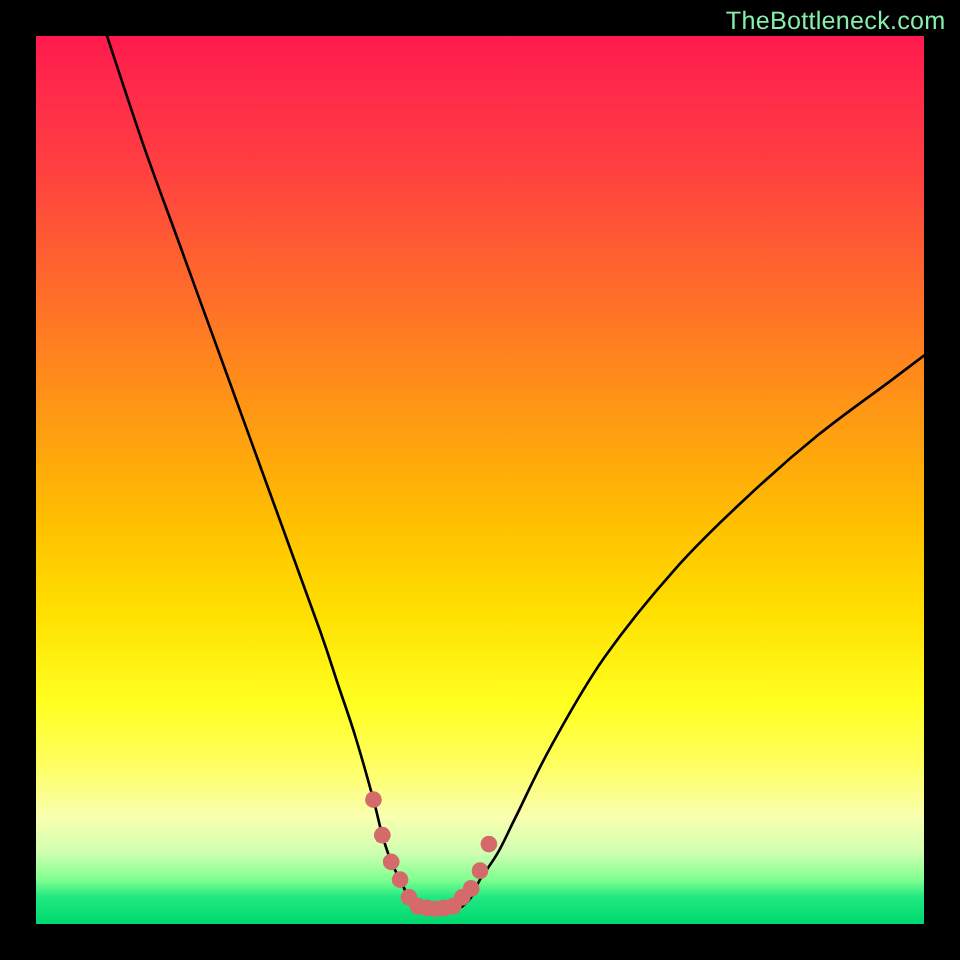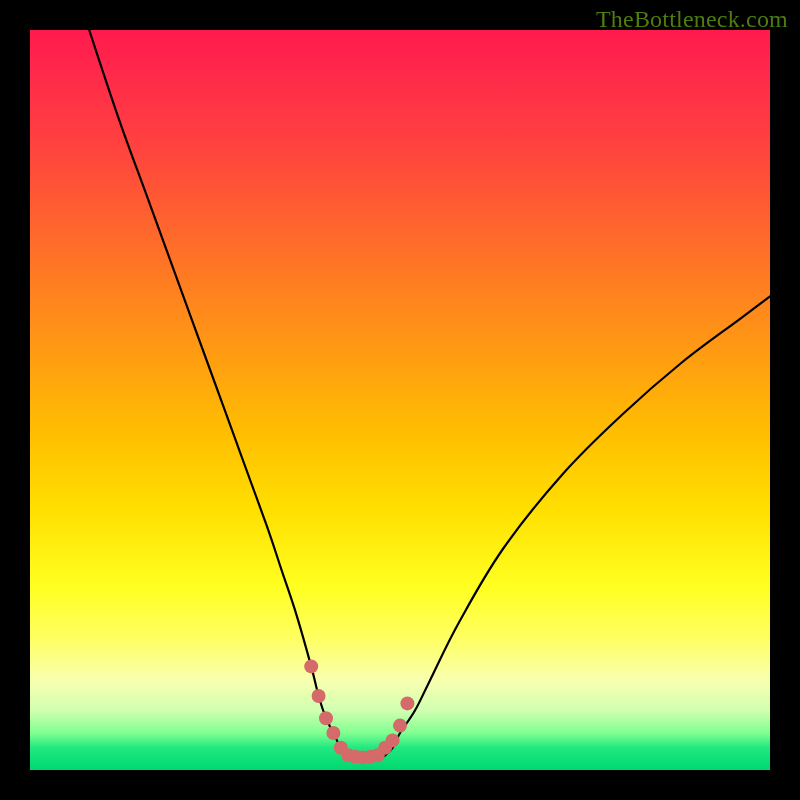--- a/index.html
+++ b/index.html
@@ -32,26 +32,25 @@
       #d0ffb0 92%,
       #80ff90 95%,
       #20e880 97%,
       #00d870 100%
     );
   }
   .watermark {
     position: absolute;
     top: 6px;
     right: 12px;
-    font-size: 24px;
-    color: #4d7c0f;
+    font-size: 21px;
+    color: #86efac;
     font-weight: 500;
     letter-spacing: 0.2px;
     z-index: 10;
-    font-family: Liberation Serif, serif;
   }
   svg.curve {
     position: absolute;
     left: 0;
     top: 0;
     width: 740px;
     height: 740px;
   }
 </style>
 </head>

